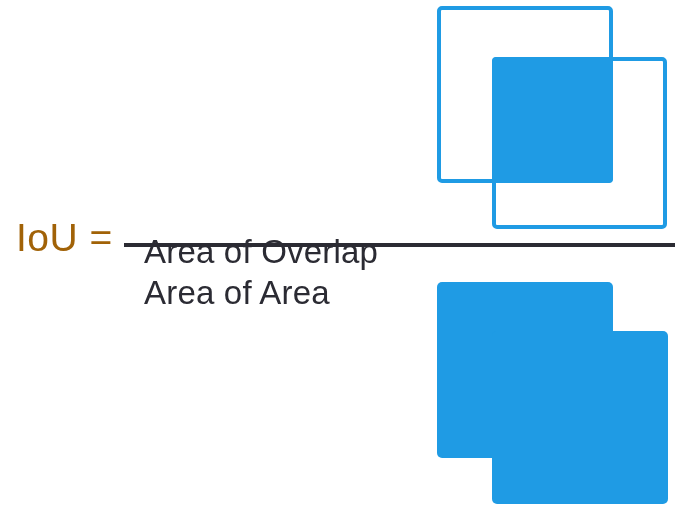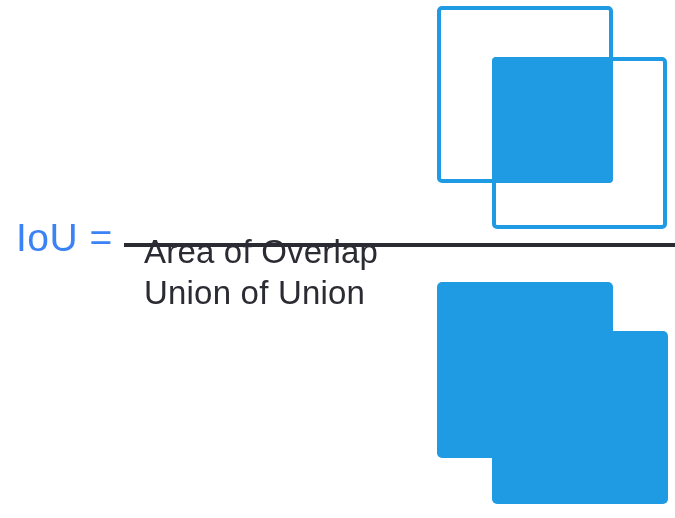--- a/index.html
+++ b/index.html
@@ -20,21 +20,21 @@
   }
 
   
   .formula-lhs {
     position: absolute;
     left: 16px;
     top: 218px;
     font-size: 39px;
     line-height: 1;
     letter-spacing: 0.5px;
-    color: #3b82f6;
+    color: #a16207;
     white-space: nowrap;
   }
   .numerator, .denominator {
     position: absolute;
     left: 144px;
     width: 250px;
     font-size: 33px;
     line-height: 1;
     letter-spacing: 0.2px;
     color: #2b2b33;
@@ -104,21 +104,21 @@
 <body>
 
 <div id="canvas">
 
   <div class="formula-lhs">IoU =</div>
 
   <div class="numerator">Area of Overlap</div>
 
   <div class="fraction-bar"></div>
 
-  <div class="denominator">Union of Union</div>
+  <div class="denominator">Area of Area</div>
 
   <div id="overlap-diagram">
     <div id="overlap-box-a" class="sq sq-outline"></div>
     <div id="overlap-box-b" class="sq sq-outline"></div>
     <div id="overlap-intersection" class="sq sq-filled"></div>
   </div>
 
   <div id="union-diagram">
     <div id="union-box-a" class="sq sq-filled"></div>
     <div id="union-box-b" class="sq sq-filled"></div>

